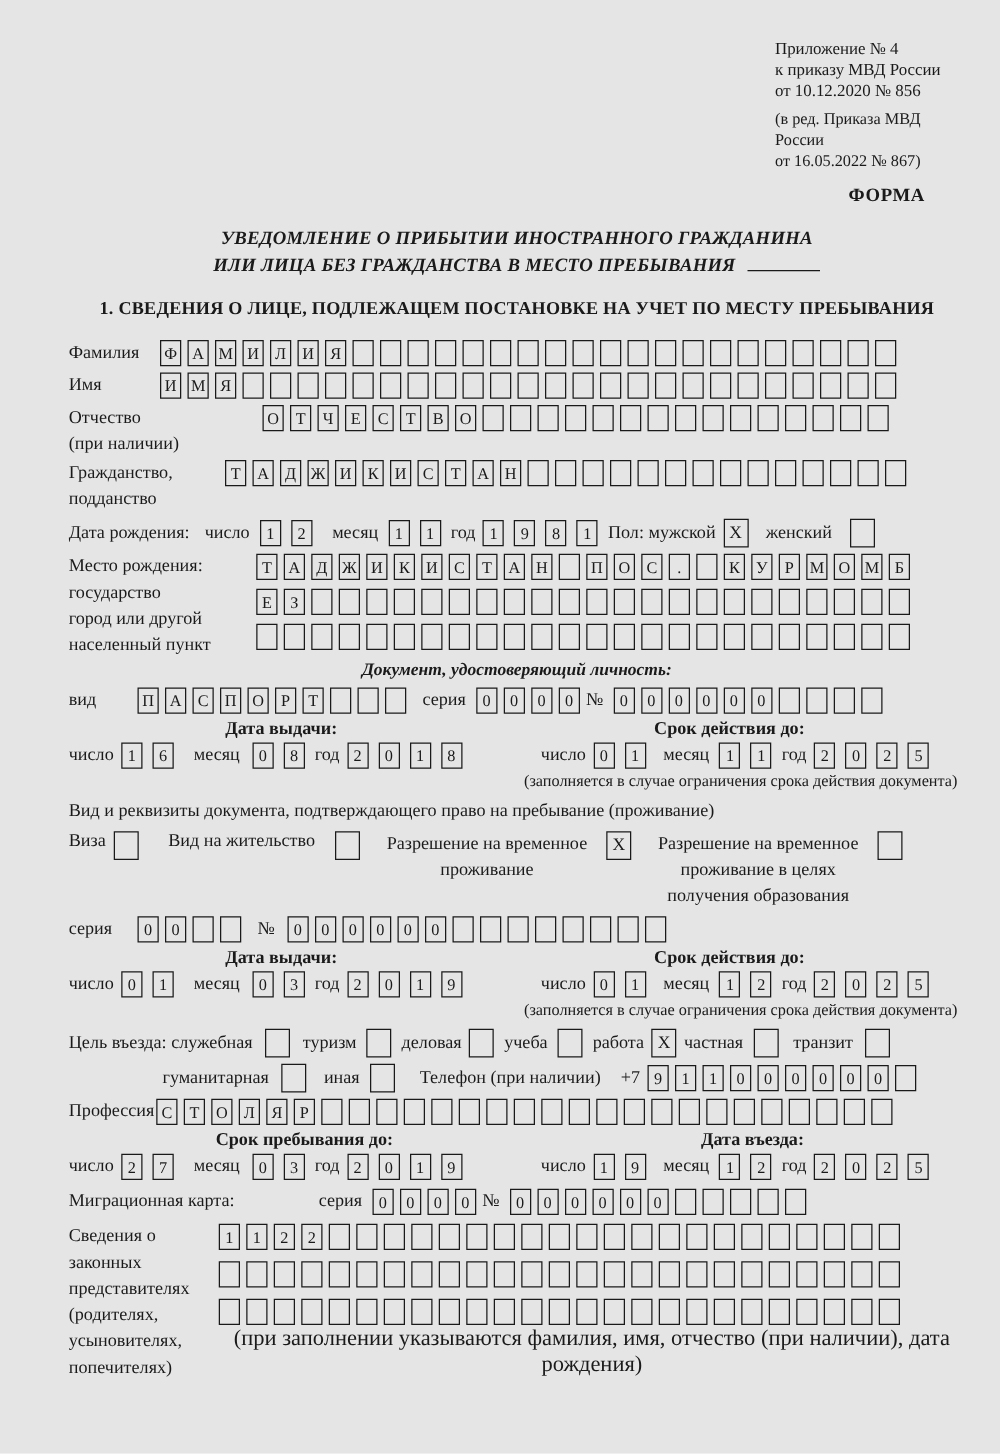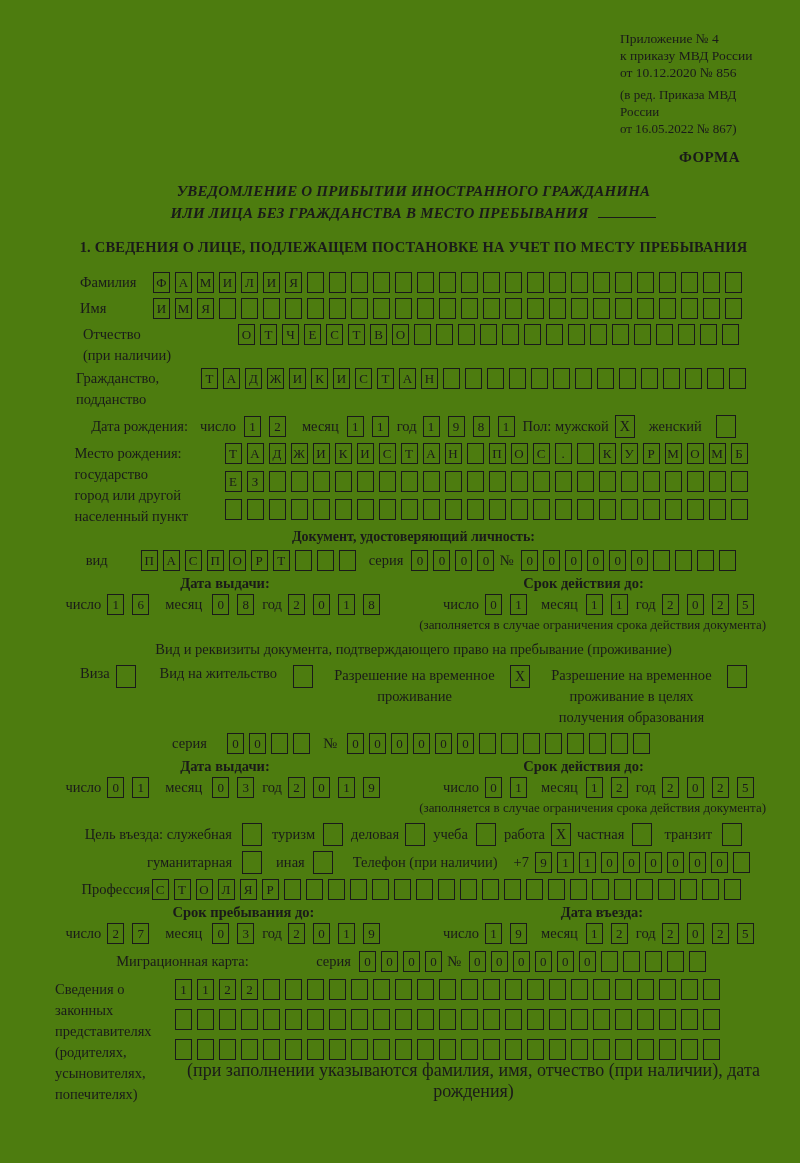--- a/index.html
+++ b/index.html
@@ -1,36 +1,36 @@
 <!DOCTYPE html>
 <html><head>
 <meta charset="utf-8">
 <style>
   html,body{margin:0;padding:0;background:#fff;}
   .page{position:relative;width:800px;height:1163px;box-sizing:border-box;overflow:hidden;
-        background:#4d7c0f;color:#1a1a1a;font-family:"Liberation Serif","DejaVu Serif",serif;
+        background:#e5e5e5;color:#1a1a1a;font-family:"Liberation Serif","DejaVu Serif",serif;
         padding:30px 28px 0 55px;}
   .lb{font-size:14.5px;white-space:nowrap;}
   .bh{font-weight:bold;}
   .note{font-size:13px;}
-  .row{display:flex;align-items:center;margin-top:5px;justify-content:center;}
+  .row{display:flex;align-items:center;margin-top:5px;}
   .row.top{align-items:flex-start;}
   .boxes{display:flex;align-items:center;flex-wrap:nowrap;}
   .cb{box-sizing:border-box;width:17px;height:21px;border:1.6px solid #1a1a1a;margin-right:5px;
       display:inline-flex;align-items:center;justify-content:center;font-size:13px;flex:none;}
   .boxes.sp .cb{margin-right:8px;}
   .ck{box-sizing:border-box;width:20px;height:23px;border:1.6px solid #1a1a1a;flex:none;
       display:inline-flex;align-items:center;justify-content:center;font-size:14px;}
   .refblock{margin-left:565px;font-size:13.5px;line-height:17px;}
   .refblock .amend{margin-top:5px;font-size:13px;}
   .formlabel{text-align:right;padding-right:32px;margin-top:12px;font-size:15px;letter-spacing:.5px;}
   .title{text-align:center;font-weight:bold;font-size:15px;line-height:22px;margin-top:14px;letter-spacing:.2px;font-style:italic;}
   .blankline{display:inline-block;width:58px;border-bottom:1.6px solid #1a1a1a;height:14px;margin-left:10px;}
   .section{text-align:center;font-weight:bold;font-size:14.5px;margin-top:15px;letter-spacing:.2px;}
-  .center-h{justify-content:center;}
+  .center-h{justify-content:center;font-style:italic;}
   .lblcol{flex:none;}
   .lblcol div{line-height:21px;font-size:14.5px;white-space:nowrap;}
   .lw55{width:55px;flex:none}.lw70{width:70px;flex:none}.lw73{width:73px;flex:none}
   .lw120{width:120px;flex:none}.lw125{width:125px;flex:none}.lw150{width:150px;flex:none}
   .lw155{width:155px;flex:none}.lw200{width:200px;flex:none}
   .ml6{margin-left:6px}.ml8{margin-left:8px}.ml10{margin-left:10px}.ml12{margin-left:12px}
   .ml14{margin-left:14px}.ml16{margin-left:16px}.ml20{margin-left:20px}.ml24{margin-left:24px}
   .ml55{margin-left:55px}.ml75{margin-left:75px}
   .hdr{margin-top:4px;}
   .hcell{font-size:14.5px;text-align:center;font-weight:bold;}

